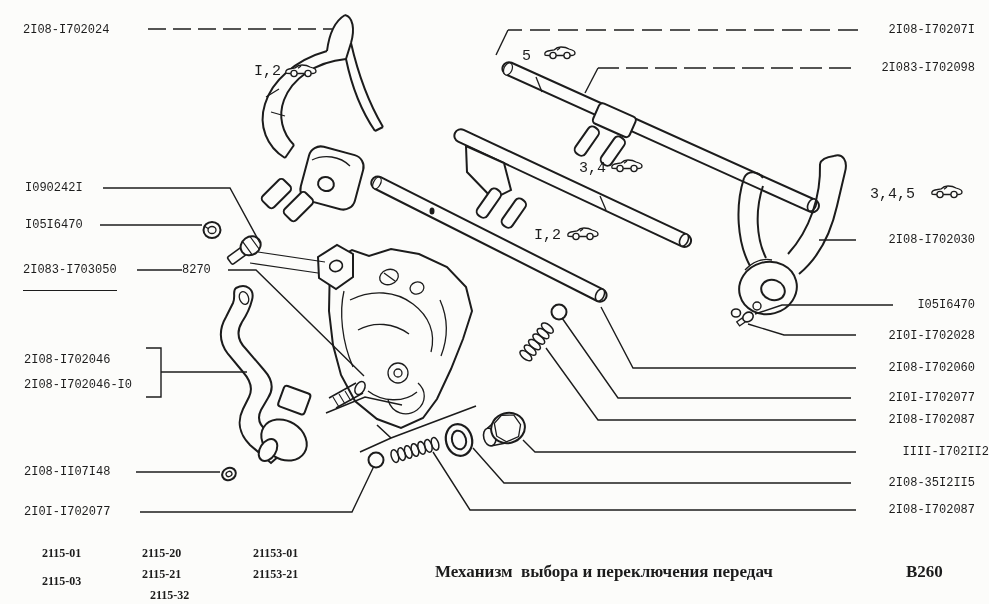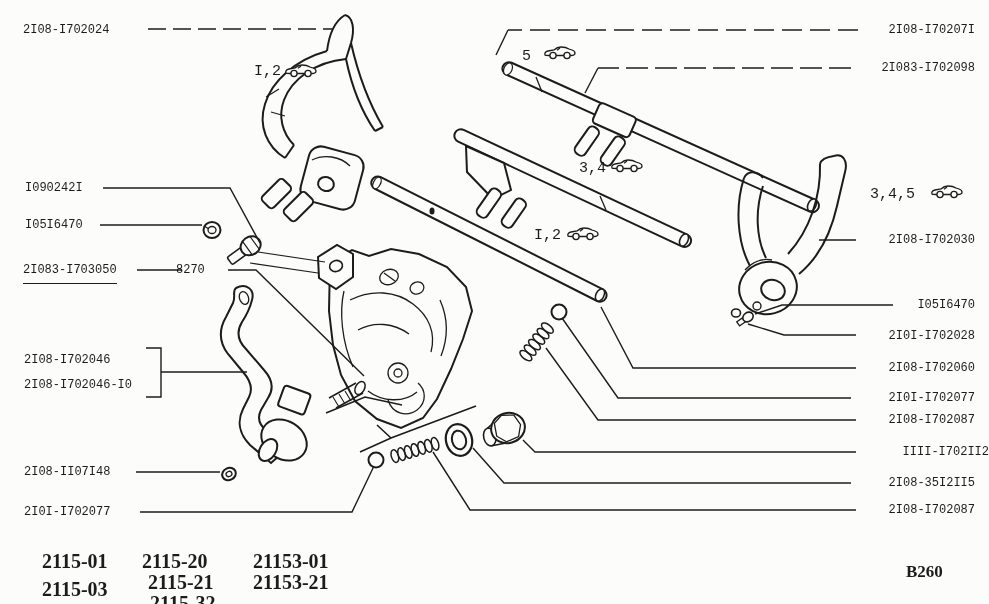--- a/index.html
+++ b/index.html
@@ -1,24 +1,24 @@
 <!DOCTYPE html>
 <html><head>
 <meta charset="utf-8">
 <style>
   html,body{margin:0;padding:0;background:#e8e8e6;}
   .page{position:relative;width:989px;height:604px;background:#fcfcfa;overflow:hidden;
         font-family:"Liberation Mono","DejaVu Sans Mono",monospace;color:#1c1c1c;}
   svg.art{position:absolute;left:0;top:0;}
   .plabel{position:absolute;font-size:12px;line-height:16px;letter-spacing:0px;white-space:pre;}
   .plabel.rt{text-align:left;}
-  .underlined{border-bottom:1.6px solid #1c1c1c;padding-bottom:5px;}
+  .underlined{border-bottom:1.6px solid #1c1c1c;padding-bottom:12px;}
   .gtag{position:absolute;font-size:15px;line-height:16px;white-space:pre;}
   .model{position:absolute;font-family:"Liberation Serif","DejaVu Serif",serif;
-         font-weight:600;font-size:20px;line-height:15px;margin-top:8px;}
+         font-weight:600;font-size:12px;line-height:15px;}
   .caption{position:absolute;font-family:"Liberation Serif","DejaVu Serif",serif;
            font-weight:bold;font-size:17px;line-height:18px;white-space:pre;}
 </style>
 </head>
 <body>
 
 <div class="page">
 
 <svg class="art" width="989" height="604" viewBox="0 0 989 604">
   <defs>
@@ -205,21 +205,21 @@
   <use href="#car" transform="translate(543,45)"></use>
   <use href="#car" transform="translate(610,158)"></use>
   <use href="#car" transform="translate(566,226)"></use>
   <use href="#car" transform="translate(930,184)"></use>
 </svg>
 
 <div class="plabel" style="left:23px;top:22px">2I08-I702024</div>
 <div class="plabel" style="left:25px;top:180px">I090242I</div>
 <div class="plabel" style="left:25px;top:217px">I05I6470</div>
 <div class="plabel underlined" style="left:23px;top:262px">2I083-I703050</div>
-<div class="plabel" style="left:176px;top:262px">8270</div>
+<div class="plabel" style="left:182px;top:262px">8270</div>
 <div class="plabel" style="left:24px;top:352px">2I08-I702046</div>
 <div class="plabel" style="left:24px;top:377px">2I08-I702046-I0</div>
 <div class="plabel" style="left:24px;top:464px">2I08-II07I48</div>
 <div class="plabel" style="left:24px;top:504px">2I0I-I702077</div>
 
 <div class="plabel rt" style="right:14px;top:22px">2I08-I70207I</div>
 <div class="plabel rt" style="right:14px;top:60px">2I083-I702098</div>
 <div class="plabel rt" style="right:14px;top:232px">2I08-I702030</div>
 <div class="plabel rt" style="right:14px;top:297px">I05I6470</div>
 <div class="plabel rt" style="right:14px;top:328px">2I0I-I702028</div>
@@ -232,20 +232,21 @@
 
 <div class="gtag" style="left:254px;top:64px">I,2</div>
 <div class="gtag" style="left:522px;top:49px">5</div>
 <div class="gtag" style="left:579px;top:161px">3,4</div>
 <div class="gtag" style="left:534px;top:228px">I,2</div>
 <div class="gtag" style="left:870px;top:187px">3,4,5</div>
 
 <div class="model" style="left:42px;top:546px">2115-01</div>
 <div class="model" style="left:42px;top:574px">2115-03</div>
 <div class="model" style="left:142px;top:546px">2115-20</div>
-<div class="model" style="left:148px;top:567px">2115-21</div>
+<div class="model" style="left:142px;top:567px">2115-21</div>
 <div class="model" style="left:150px;top:588px">2115-32</div>
 <div class="model" style="left:253px;top:546px">21153-01</div>
 <div class="model" style="left:253px;top:567px">21153-21</div>
 
+<div class="caption" style="left:435px;top:563px">Механизм  выбора и переключения передач</div>
 <div class="caption" style="left:906px;top:563px">B260</div>
 
 </div>
 
 </body></html>

